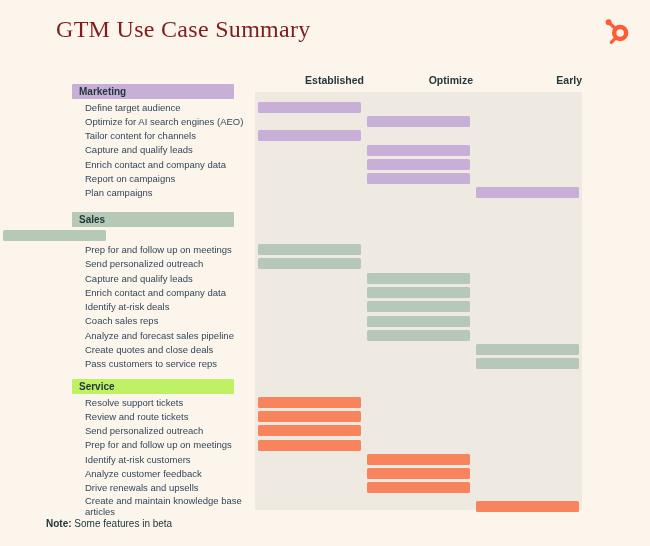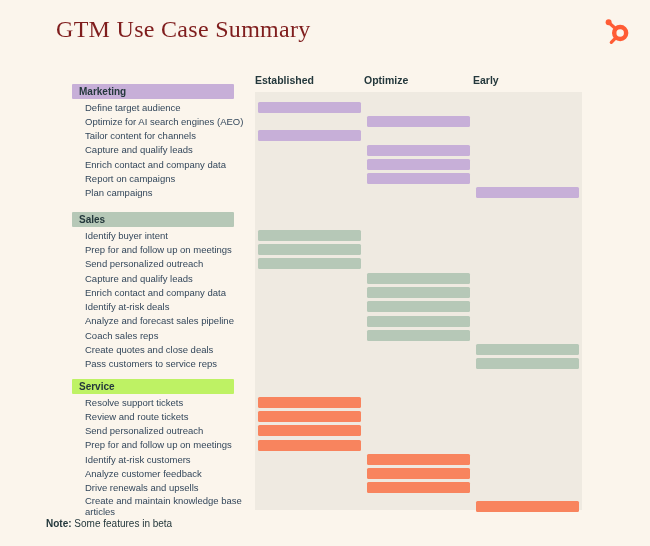--- a/index.html
+++ b/index.html
@@ -40,21 +40,21 @@
   }
   .col-headers {
     position: absolute;
     left: 255px;
     top: 74px;
     width: 327px;
     display: flex;
   }
   .col-header {
     width: 109px;
-    text-align: left;
+    text-align: right;
     font-size: 10.5px;
     font-weight: bold;
     color: #24383c;
   }
   .rows-area {
     position: absolute;
     left: 0;
     top: 84px;
     width: 640px;
   }
@@ -198,21 +198,20 @@
             <div class="cell"></div>
             <div class="cell">
               <div class="bar" style="background: rgb(199, 175, 216);"></div>
             </div>
           </div>
         </div>
       </div>
       <div class="section">
         <div class="chip" style="background: rgb(182, 200, 183); margin-top: 12px;">Sales</div>
         <div class="row">
-          <div class="row-label">Identify buyer intent</div>
           <div class="cells">
             <div class="cell">
               <div class="bar" style="background: rgb(182, 200, 183);"></div>
             </div>
             <div class="cell"></div>
             <div class="cell"></div>
           </div>
         </div>
         <div class="row">
           <div class="row-label">Prep for and follow up on meetings</div>
@@ -258,31 +257,31 @@
           <div class="row-label">Identify at-risk deals</div>
           <div class="cells">
             <div class="cell"></div>
             <div class="cell">
               <div class="bar" style="background: rgb(182, 200, 183);"></div>
             </div>
             <div class="cell"></div>
           </div>
         </div>
         <div class="row">
+          <div class="row-label">Coach sales reps</div>
+          <div class="cells">
+            <div class="cell"></div>
+            <div class="cell">
+              <div class="bar" style="background: rgb(182, 200, 183);"></div>
+            </div>
+            <div class="cell"></div>
+          </div>
+        </div>
+        <div class="row">
           <div class="row-label">Analyze and forecast sales pipeline</div>
-          <div class="cells">
-            <div class="cell"></div>
-            <div class="cell">
-              <div class="bar" style="background: rgb(182, 200, 183);"></div>
-            </div>
-            <div class="cell"></div>
-          </div>
-        </div>
-        <div class="row">
-          <div class="row-label">Coach sales reps</div>
           <div class="cells">
             <div class="cell"></div>
             <div class="cell">
               <div class="bar" style="background: rgb(182, 200, 183);"></div>
             </div>
             <div class="cell"></div>
           </div>
         </div>
         <div class="row">
           <div class="row-label">Create quotes and close deals</div>

